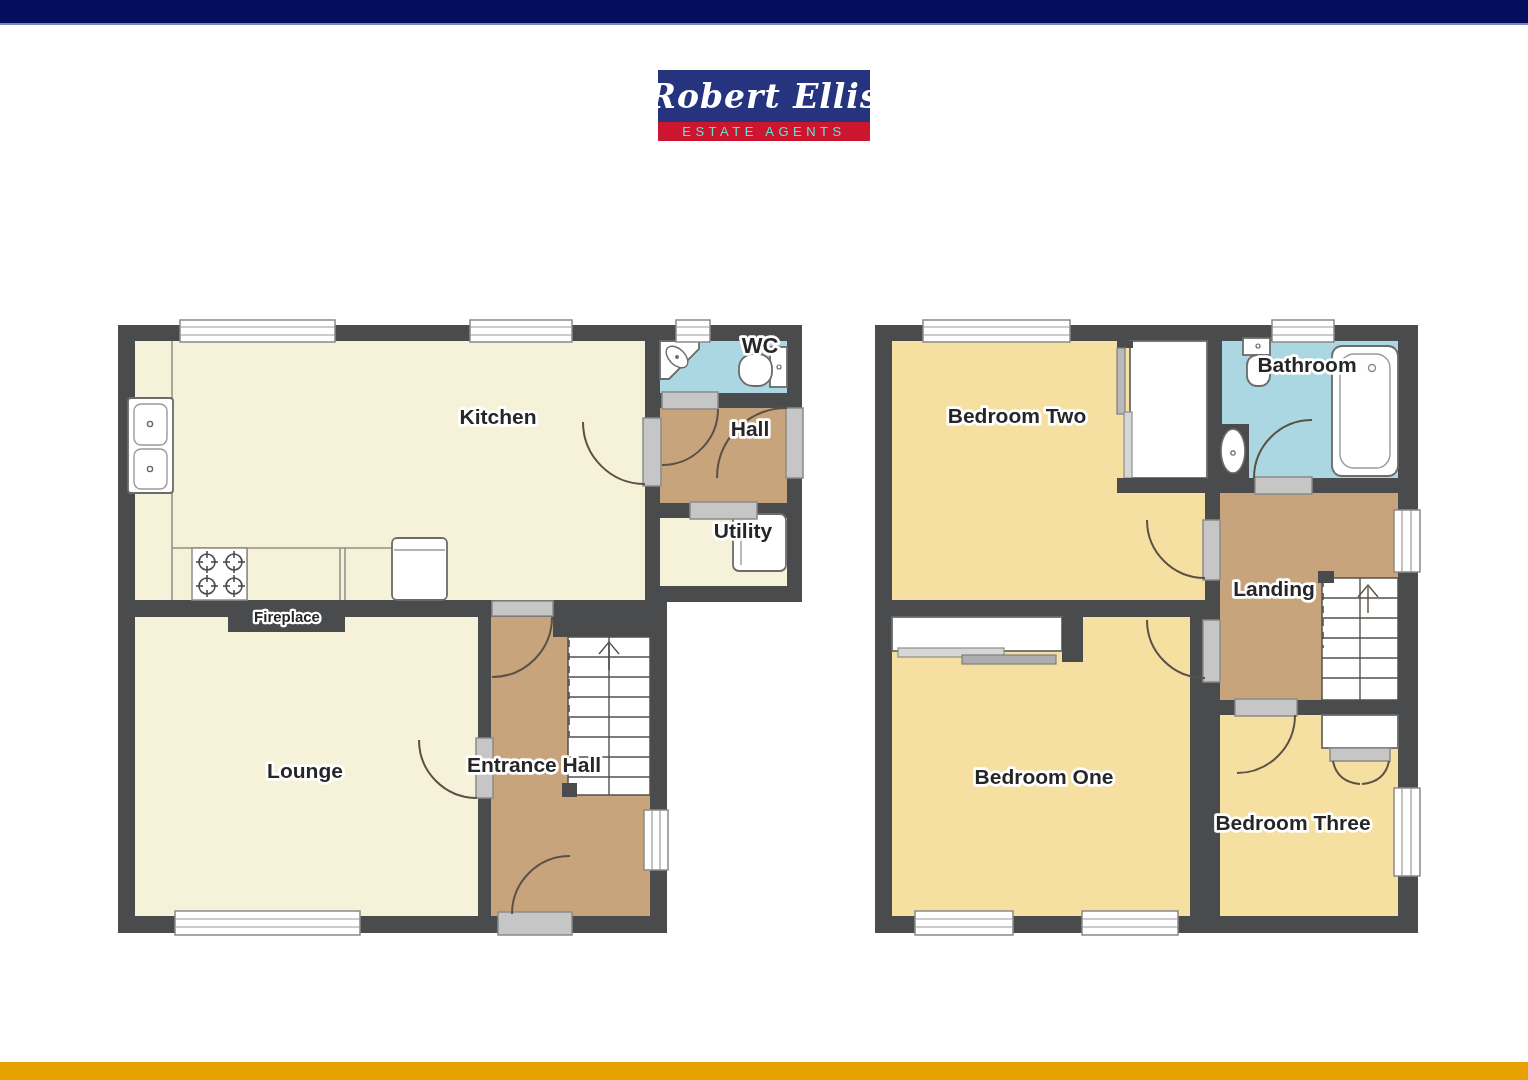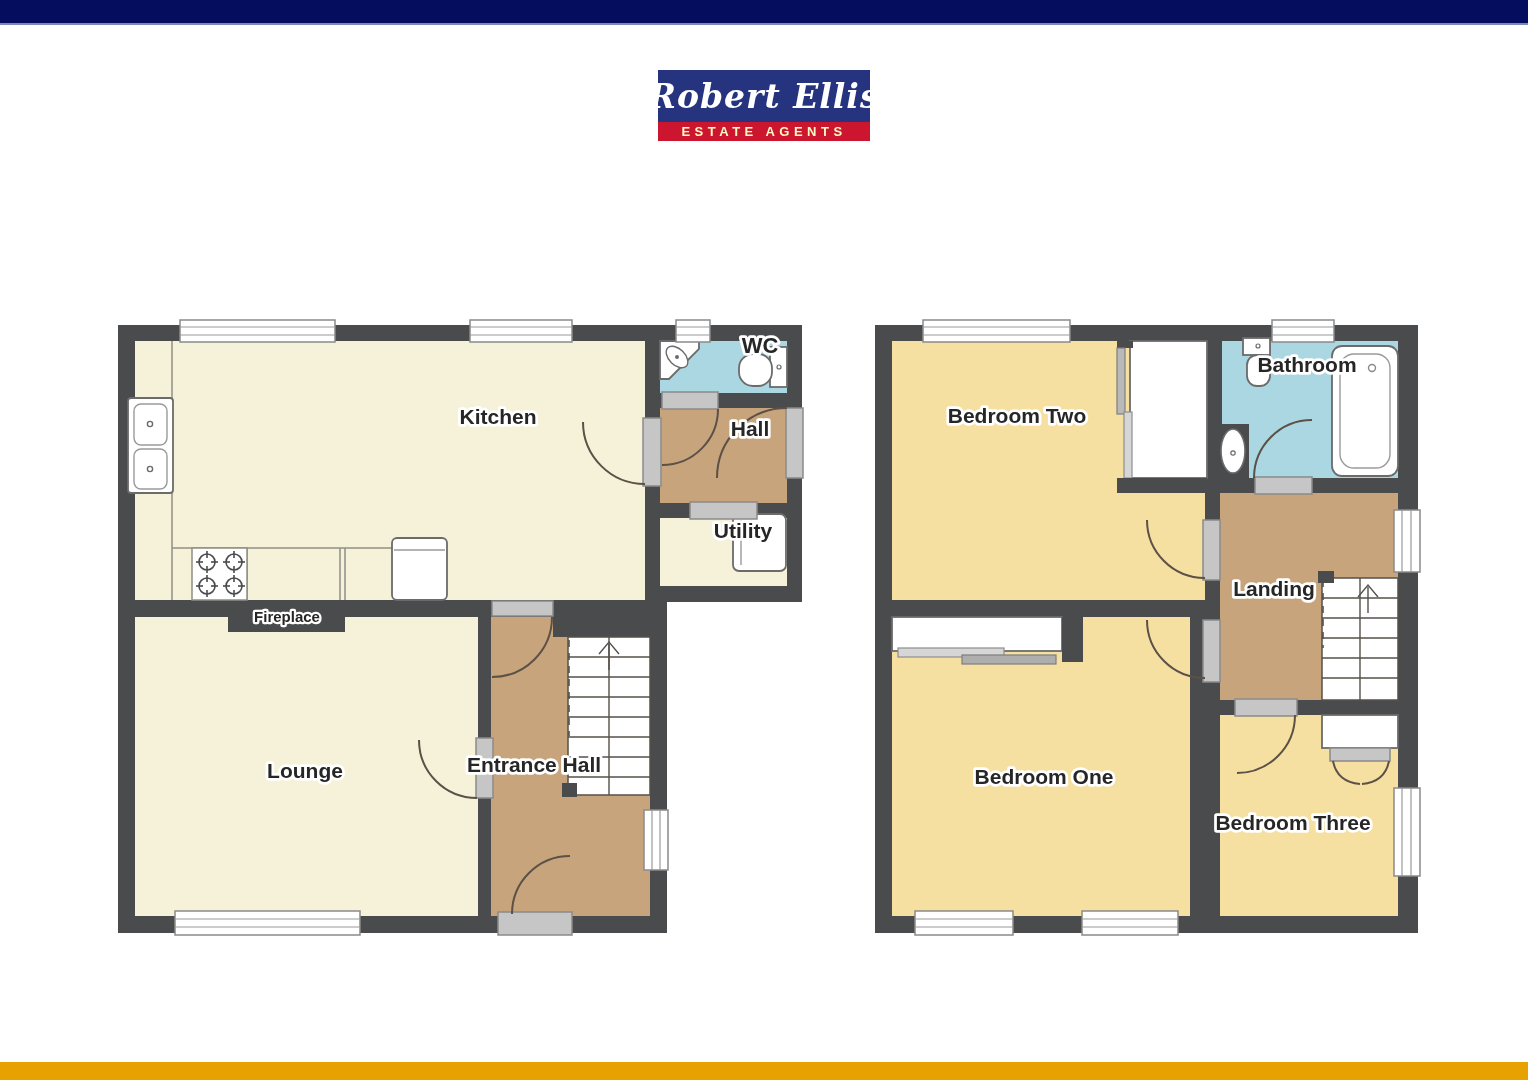--- a/index.html
+++ b/index.html
@@ -6,21 +6,21 @@
   .canvas{position:relative;width:1528px;height:1080px;background:#ffffff;overflow:hidden;
           font-family:"Liberation Sans",sans-serif;}
   .top-bar{position:absolute;top:0;left:0;width:100%;height:23px;background:#050e5e;
            border-bottom:2px solid #7d87b8;}
   .bottom-bar{position:absolute;bottom:0;left:0;width:100%;height:18px;background:#e7a100;}
   .logo{position:absolute;left:658px;top:70px;width:212px;}
   .logo-top{height:52px;background:#26337e;display:flex;align-items:center;justify-content:center;}
   .logo-name{color:#ffffff;font-family:"DejaVu Serif",serif;font-style:italic;font-weight:700;
              font-size:33px;letter-spacing:1px;white-space:nowrap;}
   .logo-bottom{height:19px;background:#cc1630;display:flex;align-items:center;justify-content:center;}
-  .logo-tagline{color:#fef9c3;font-size:13px;letter-spacing:4.5px;font-weight:700;white-space:nowrap;}
+  .logo-tagline{color:#5eead4;font-size:13px;letter-spacing:4.5px;font-weight:400;white-space:nowrap;}
   .plan-svg{position:absolute;left:0;top:0;}
   
   .wall{fill:#4a4b4d;}
   .cream{fill:#f6f1d9;}
   .yellow{fill:#f5dfa1;}
   .tan{fill:#c8a47c;}
   .blue{fill:#abd7e2;}
   .door{fill:#c6c6c6;stroke:#8a8a8a;stroke-width:1.5;}
   .win{fill:#ffffff;stroke:#8a8a8a;stroke-width:1.5;}
   .winline{stroke:#9a9a9a;stroke-width:1.2;fill:none;}

